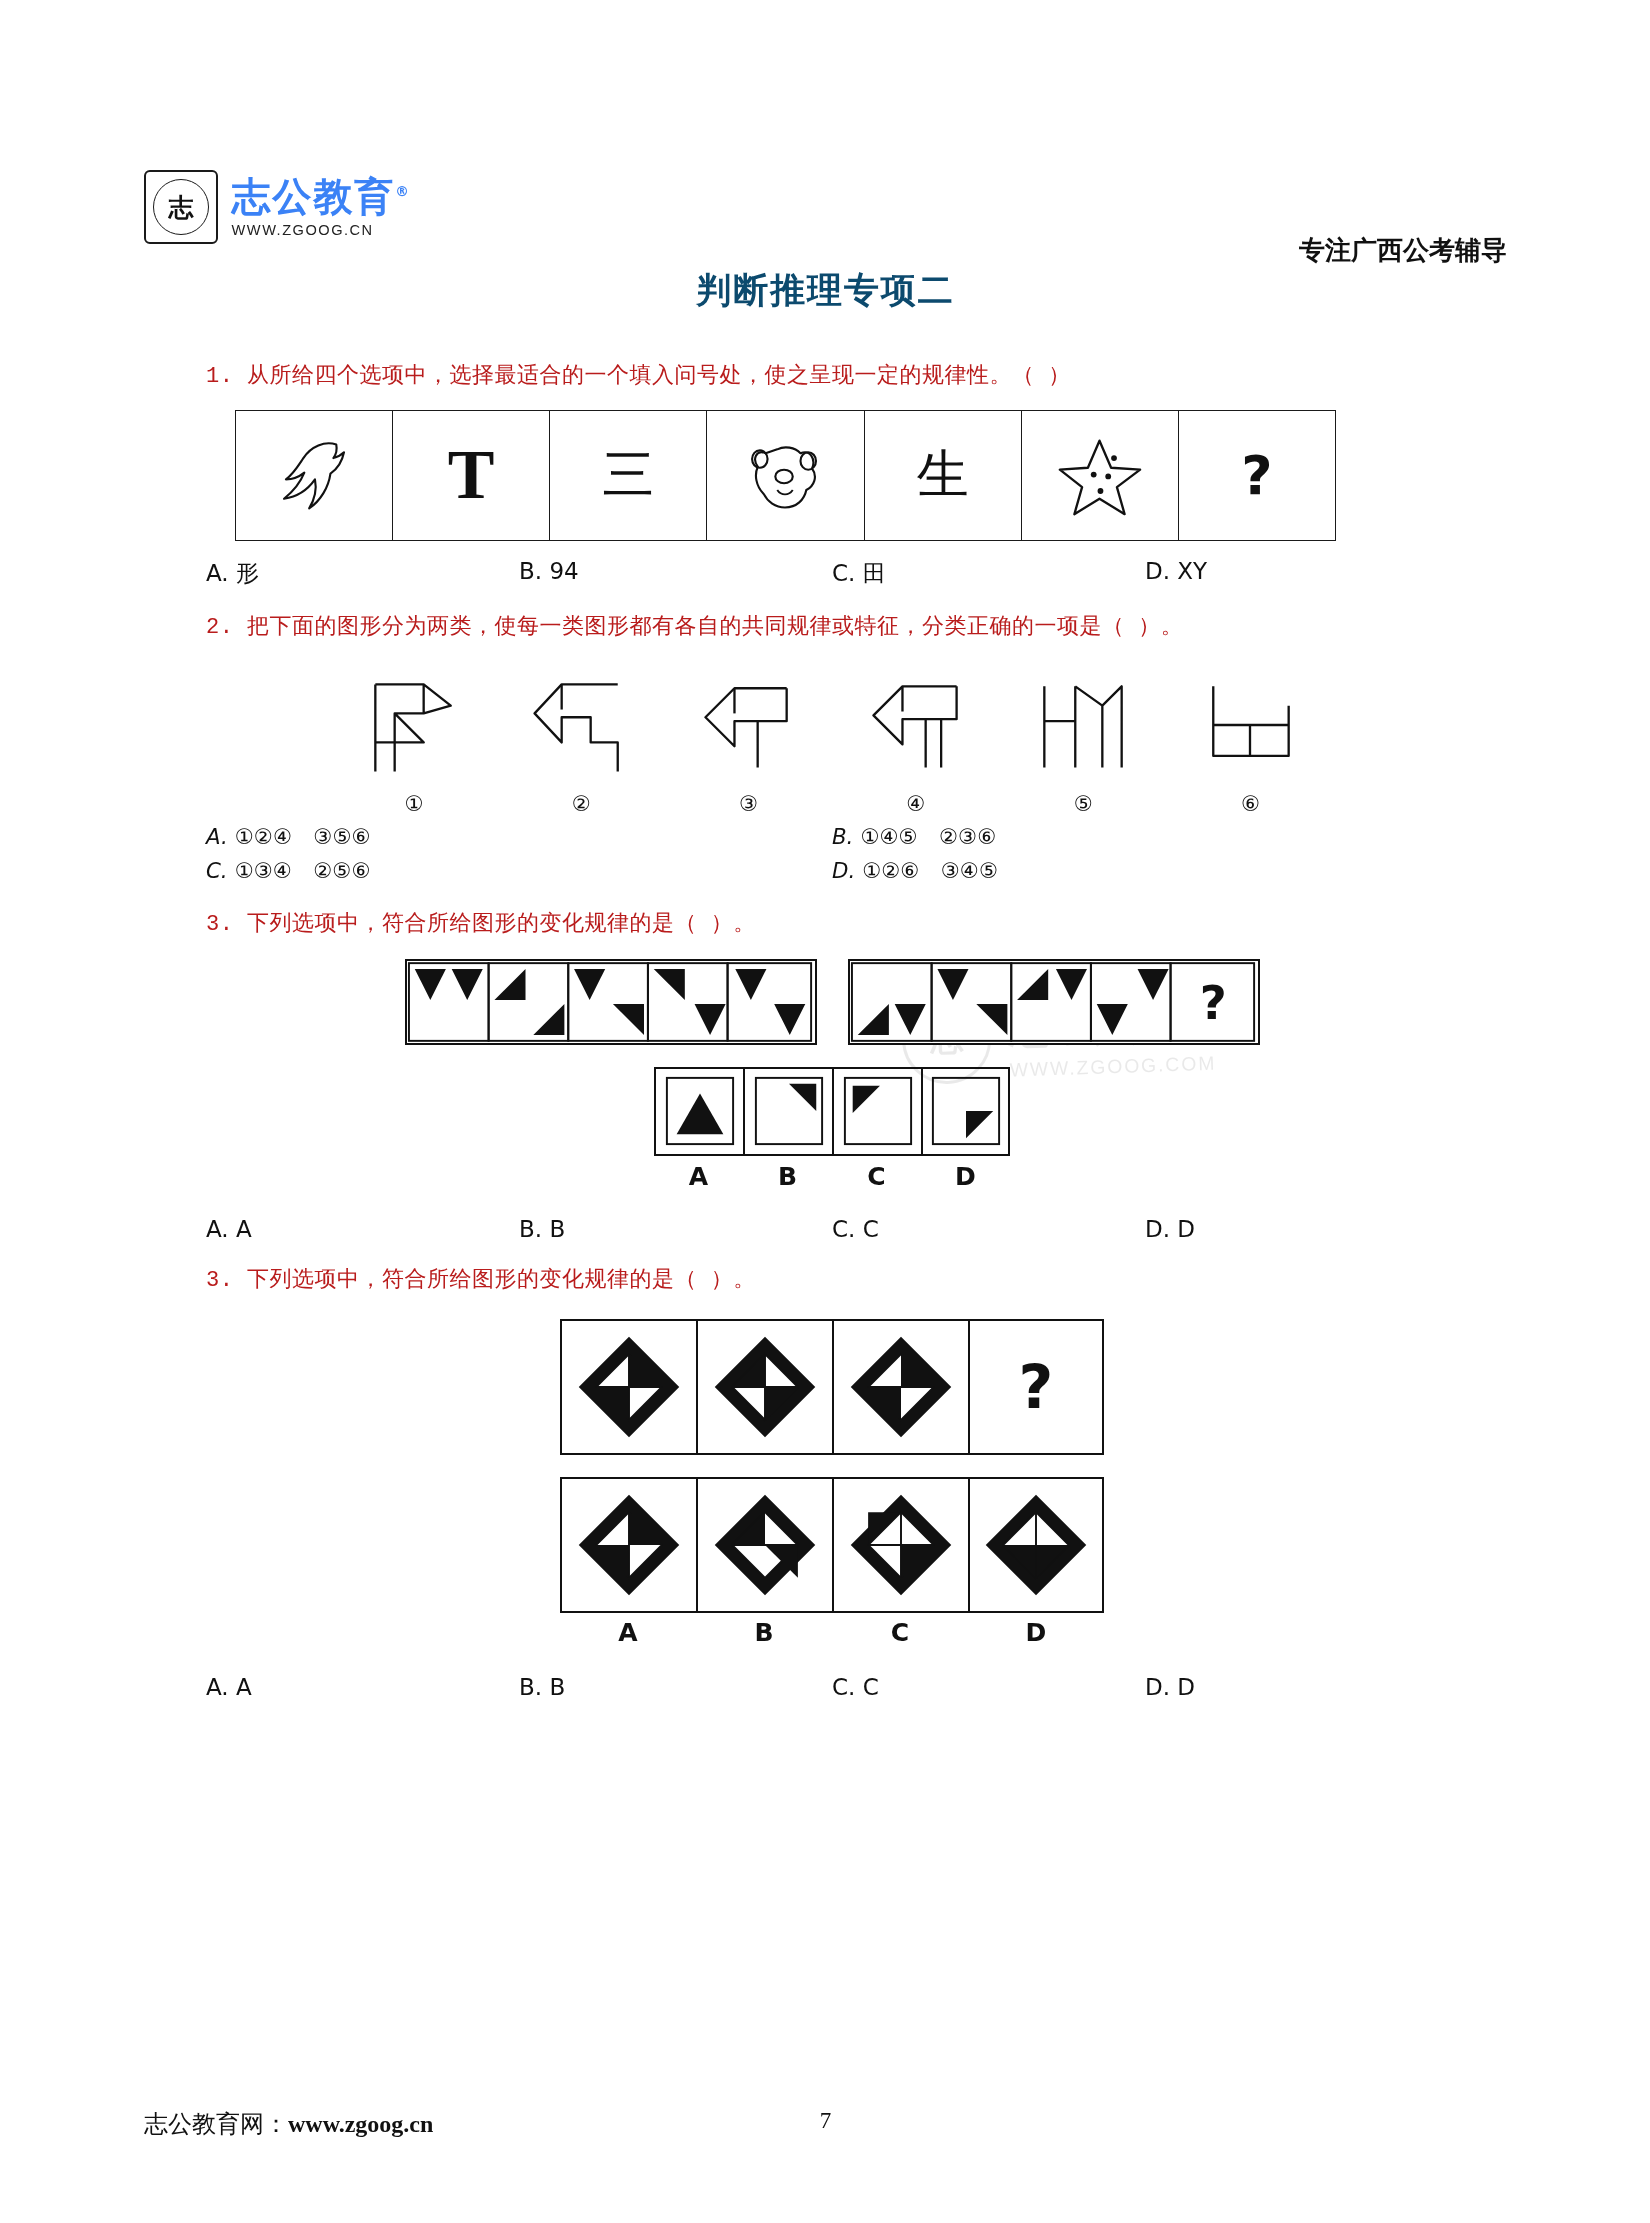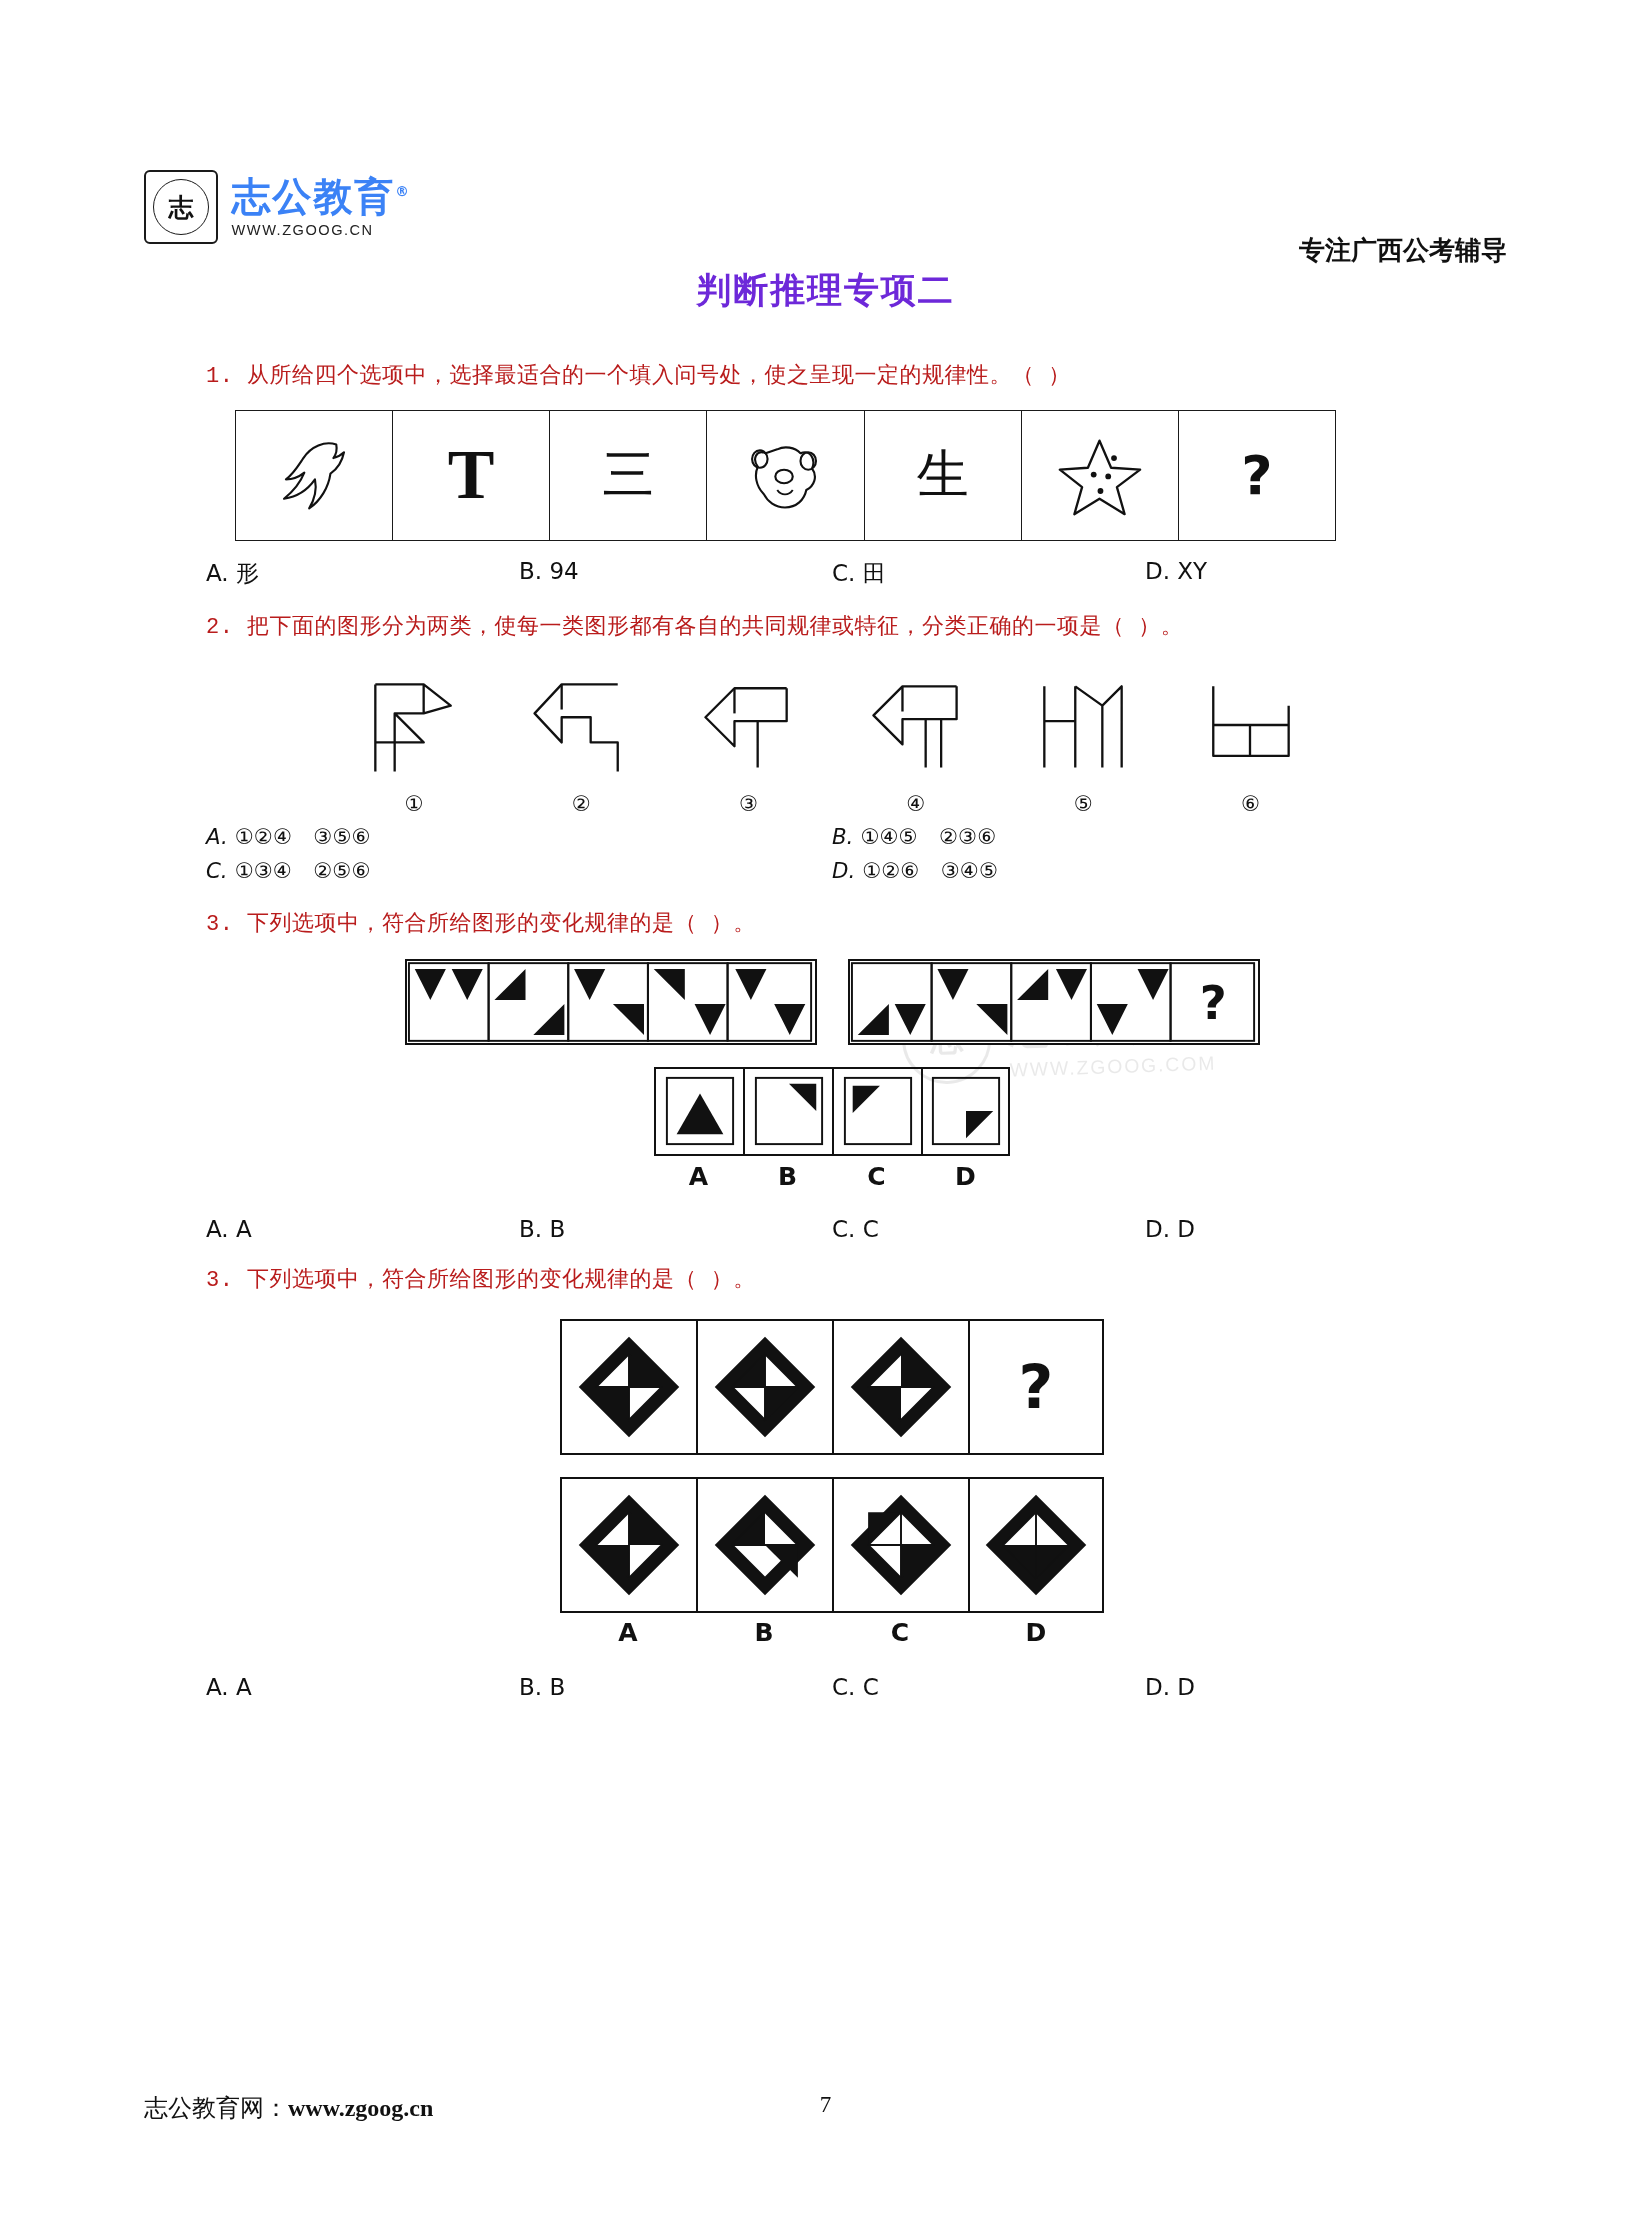--- a/index.html
+++ b/index.html
@@ -50,21 +50,21 @@
     position:absolute; right:144px; top:155px;
     font-family:"DejaVu Sans", sans-serif;
     font-size:26px; font-weight:bold; color:#111;
   }
 
   
   .doc-title {
     position:absolute; left:0; top:267px; width:1651px;
     text-align:center;
     font-family:"DejaVu Sans", sans-serif;
-    font-size:35px; font-weight:bold; color:#6d28d9;
+    font-size:35px; font-weight:bold; color:#0c4a6e;
     letter-spacing:1.9px;
   }
 
   
   .content { position:absolute; left:206px; top:359px; width:1252px; }
 
   .q-line {
     font-family:Liberation Mono, monospace;
     font-size:22px; color:#b91c1c; line-height:1.6;
     margin:0 0 13.6px 0;
@@ -125,21 +125,21 @@
   .q4-row.second { margin-top:21.3px; }
   .q4-labels { display:flex; margin-top:5.8px; }
   .q4-labels span {
     width:136px; text-align:center; font-family:"DejaVu Sans", sans-serif;
     font-size:25px; font-weight:bold;
   }
   .qmark { font-family:"DejaVu Sans", sans-serif; font-size:60px; font-weight:bold; }
 
   
   .footer {
-    position:absolute; left:0; bottom:92px; width:1574px; height:39px;padding-left:19px;
+    position:absolute; left:0; bottom:76px; width:1574px; height:39px;padding-left:19px;
   }
   .footer-left {
     position:absolute; left:144px; top:0;
     font-family:"DejaVu Sans", sans-serif; font-size:24px; color:#111;
   }
   .footer-left .link { color:#111; font-weight:bold; font-family:"Liberation Serif", serif; }
   .footer-page {
     position:absolute; left:0; top:0; width:1651px; text-align:center;
     font-family:"Liberation Serif", serif; font-size:23px; color:#111;
   }

